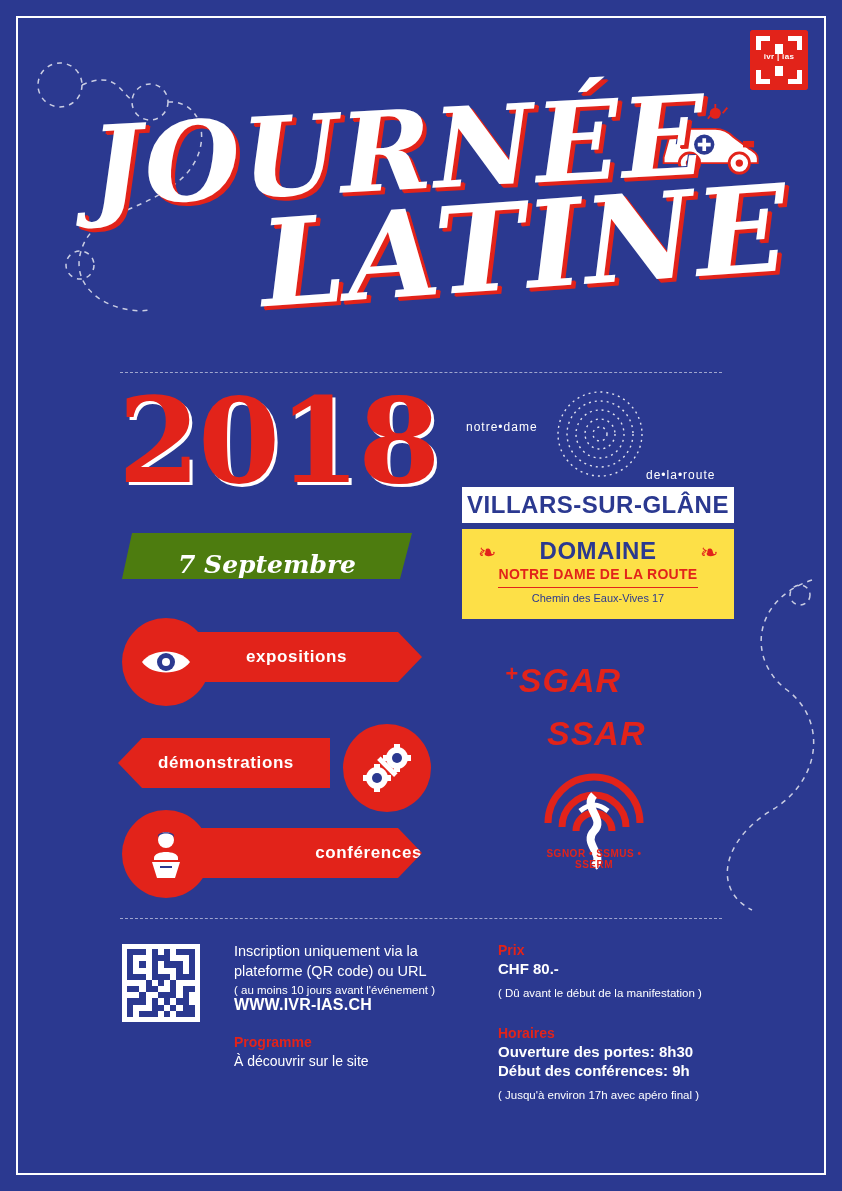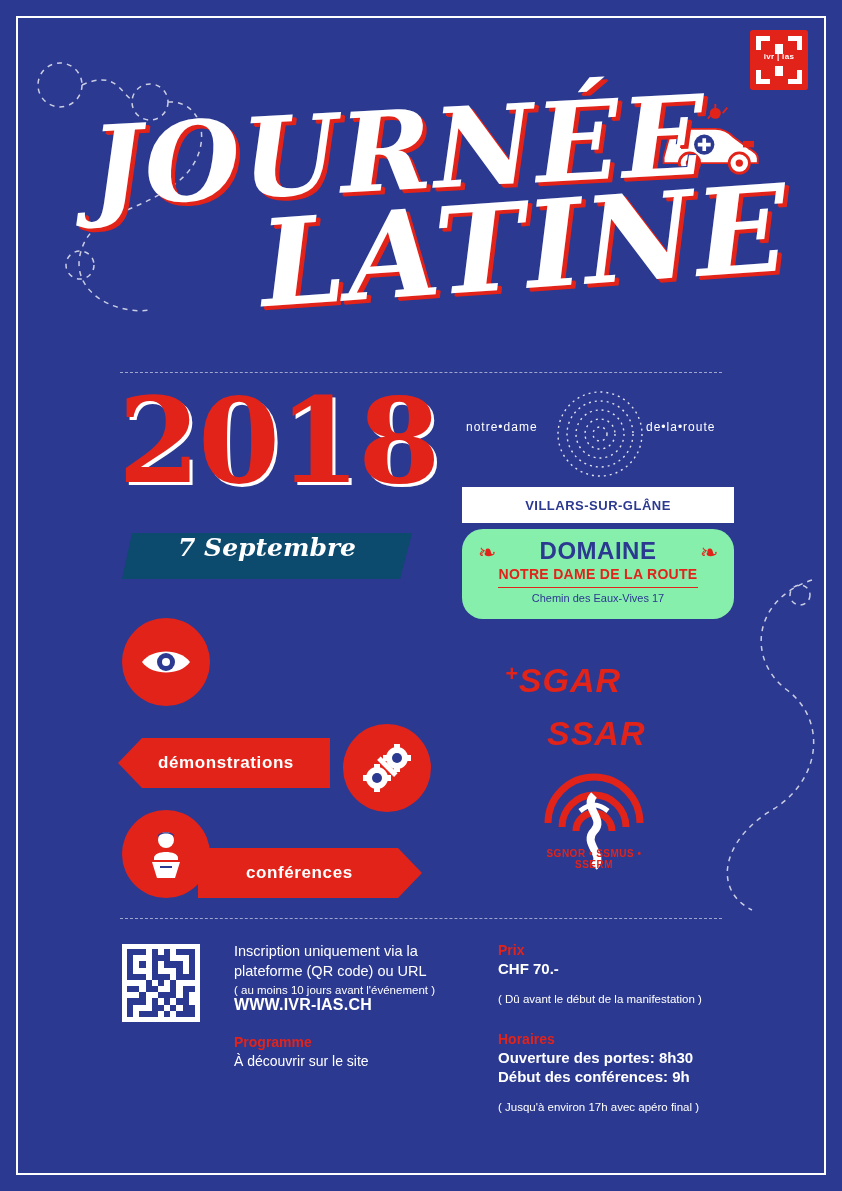--- a/index.html
+++ b/index.html
@@ -104,35 +104,35 @@
   }
 
   .nd-left, .nd-right {
     position: absolute;
     top: 420px;
     color: #ffffff;
     font-size: 12px;
     letter-spacing: 1px;
   }
   .nd-left { left: 466px; }
-  .nd-right { left: 646px; }
+  .nd-right { left: 646px; margin-top: 48px; }
   .dots-circle {
     position: absolute;
     left: 556px; top: 390px;
     width: 88px; height: 88px;
   }
 
   
   .date-ribbon {
     position: absolute;
     left: 122px; top: 533px;
     width: 290px; height: 46px;
-    background: #0c4a6e;
+    background: #4d7c0f;
     clip-path: polygon(10px 0, 100% 0, calc(100% - 12px) 100%, 0 100%);
-    display: flex; align-items: flex-start; justify-content: center;
+    display: flex; align-items: flex-end; justify-content: center;
     transform: skewX(0deg);
   }
   .date-ribbon span {
     font-family: "DejaVu Serif", serif;
     font-style: italic;
     font-weight: bold;
     color: #ffffff;
     font-size: 25px;
   }
 
@@ -140,31 +140,30 @@
   .loc-city {
     position: absolute;
     left: 462px; top: 487px;
     width: 272px; height: 36px;
     background: #ffffff;
     display: flex; align-items: center; justify-content: center;
   }
   .loc-city span {
     color: #2b3990;
     font-weight: bold;
-    font-size: 13px;
+    font-size: 24px;
     letter-spacing: .5px;
   }
   .loc-box {
     position: absolute;
     left: 462px; top: 529px;
     width: 272px; height: 90px;
-    background: #86efac;
+    background: #fde047;
     text-align: center;
     padding-top: 8px;
-    border-radius: 21px;
   }
   .loc-domaine {
     color: #2b3990;
     font-weight: bold;
     font-size: 24px;
     letter-spacing: .5px;
   }
   .loc-ndr {
     color: #e2231a;
     font-weight: bold;
@@ -224,21 +223,21 @@
     font-size: 17px;
     letter-spacing: .6px;
     margin-left: 40px;
   }
 
   .row-expo-circle { left: 122px; top: 618px; }
   .row-expo-arrow  { left: 198px; top: 632px; width: 224px; }
   .row-demo-arrow  { left: 118px; top: 738px; width: 212px; }
   .row-demo-circle { left: 343px; top: 724px; }
   .row-conf-circle { left: 122px; top: 810px; }
-  .row-conf-arrow  { left: 198px; top: 848px; width: 224px; }
+  .row-conf-arrow  { left: 198px; top: 828px; width: 224px; justify-content: flex-end; }
 
   
   .sgar {
     position: absolute;
     left: 505px; top: 664px;
     color: #e2231a;
     font-style: italic;
     font-weight: bold;
     font-size: 34px;
     line-height: .95;
@@ -294,21 +293,21 @@
   .info-left .prog-txt { font-size: 14px; margin-top: 3px; }
 
   .info-right {
     position: absolute;
     left: 498px; top: 942px;
     width: 250px;
     color: #ffffff;
   }
   .info-right .h { color: #e2231a; font-weight: bold; font-size: 14px; }
   .info-right .v { font-size: 15px; font-weight: bold; margin-top: 2px; }
-  .info-right .n { font-size: 11.5px; margin-top: 16px; }
+  .info-right .n { font-size: 11.5px; margin-top: 10px; }
   .info-right .blk2 { margin-top: 26px; }
 
   svg { display: block; }
 </style>
 </head>
 <body>
 
 <div class="poster">
   <div class="frame"></div>
 
@@ -401,20 +400,23 @@
   </div>
   <div class="swirl-l">❧</div>
   <div class="swirl-r">❧</div>
 
   <div class="feat-circle row-expo-circle">
     <svg width="52" height="34" viewBox="0 0 52 34">
       <path d="M2 17 C 12 3, 40 3, 50 17 C 40 31, 12 31, 2 17 Z" fill="#ffffff"></path>
       <circle cx="26" cy="17" r="9" fill="#2b3990"></circle>
       <circle cx="26" cy="17" r="4" fill="#ffffff"></circle>
     </svg>
+  </div>
+  <div class="arrow-r row-expo-arrow">
+    <span>expositions</span>
   </div>
 
   <div class="arrow-l row-demo-arrow">
     <span>démonstrations</span>
   </div>
   <div class="feat-circle row-demo-circle">
     <svg width="56" height="48" viewBox="0 0 56 48">
       <g fill="#ffffff">
         <circle cx="38" cy="14" r="11"></circle>
         <circle cx="18" cy="34" r="11"></circle>
@@ -593,21 +595,21 @@
   <div class="info-left">
     <div class="lead">Inscription uniquement via la plateforme (QR code) ou URL</div>
     <div class="sub">( au moins 10 jours avant l'événement )</div>
     <div class="url">WWW.IVR-IAS.CH</div>
     <div class="prog-title">Programme</div>
     <div class="prog-txt">À découvrir sur le site</div>
   </div>
 
   <div class="info-right">
     <div class="h">Prix</div>
-    <div class="v">CHF 70.-</div>
+    <div class="v">CHF 80.-</div>
     <div class="n">( Dû avant le début de la manifestation )</div>
     <div class="blk2">
       <div class="h">Horaires</div>
       <div class="v">Ouverture des portes: 8h30</div>
       <div class="v">Début des conférences: 9h</div>
       <div class="n">( Jusqu'à environ 17h avec apéro final )</div>
     </div>
   </div>
 </div>
 

